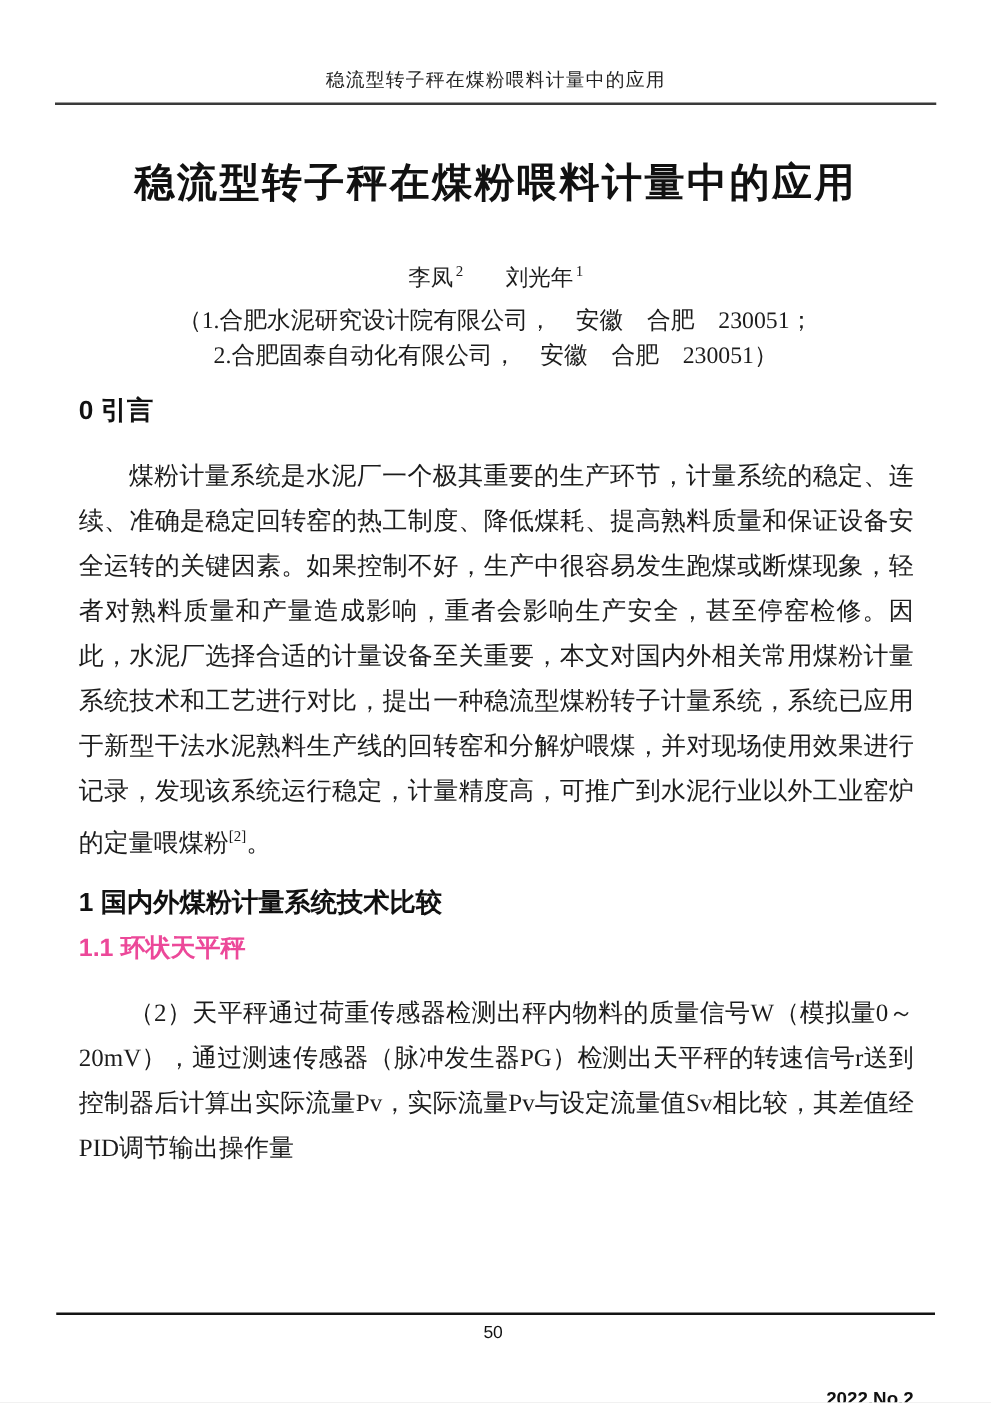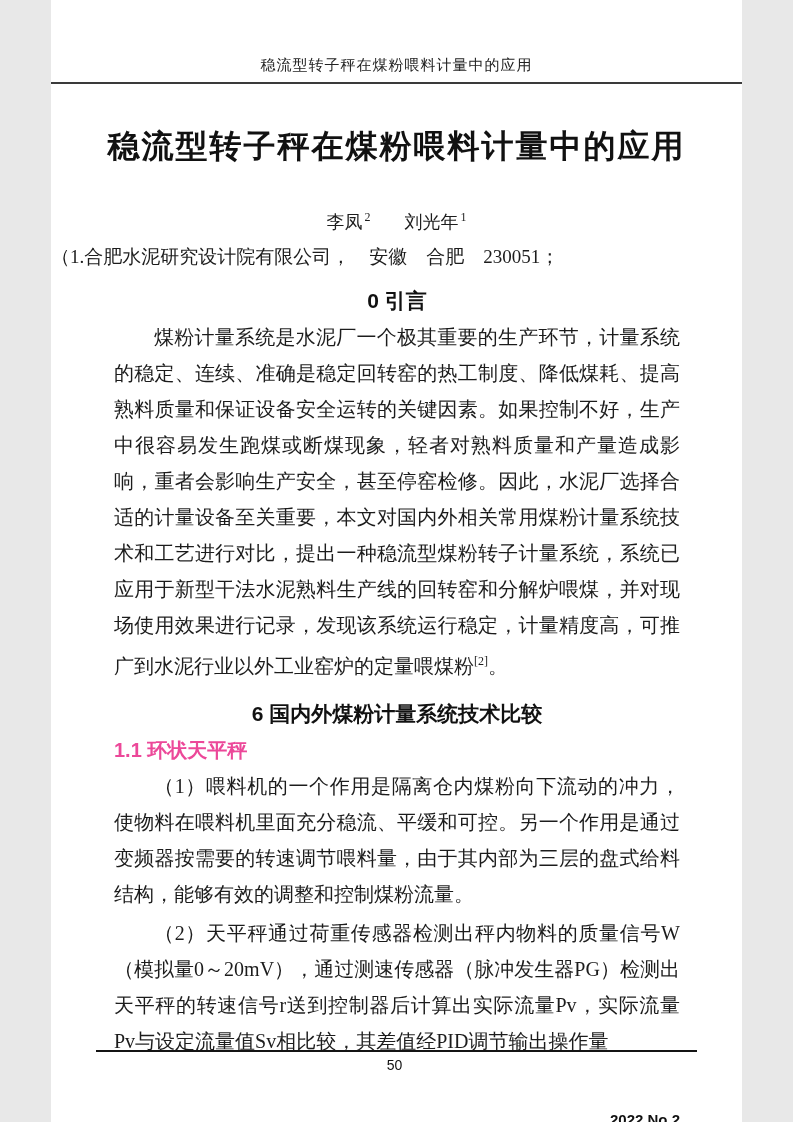--- a/index.html
+++ b/index.html
@@ -2,21 +2,21 @@
 <html lang="zh"><head>
 <meta charset="utf-8">
 <style>
   html, body {
     margin: 0;
     padding: 0;
     background: #e8e8e8;
   }
   .page {
     position: relative;
-    width: 691px;
+    width: 793px;
     height: 1122px;
     margin: 0 auto;
     background: #ffffff;
     color: #1c1c1c;
     font-family: "Liberation Serif", "DejaVu Serif", serif;
     overflow: hidden;
     box-sizing: border-box;
   }
   
   .running-head {
@@ -54,49 +54,49 @@
   .authors sup {
     font-size: 12px;
     margin-left: 2px;
   }
   .author-gap {
     display: inline-block;
     width: 34px;
   }
   .affiliations {
     margin-top: 6px;
-    text-align: left;
+    text-align: center;
     font-size: 19px;
     line-height: 28px;
   }
   
   .content {
     margin: 0 62px 0 63px;
     text-align: justify;
   }
   .sec-heading {
     margin: 14px 0 0 0;
     font-family: "Liberation Sans", "DejaVu Sans", sans-serif;
     font-weight: bold;
     font-size: 21px;
     line-height: 31px;
     color: #111;
-    text-align: center;
+    text-align: left;
   }
   .subsec-heading {
     margin: 6px 0 0 0;
     font-family: "Liberation Sans", "DejaVu Sans", sans-serif;
     font-weight: bold;
     font-size: 20px;
     line-height: 30px;
     color: #ec4899;
     text-align: left;
   }
   .para {
-    margin: 3px 0 0 0;
+    margin: 19px 0 0 0;
     font-size: 20px;
     line-height: 36px;
     text-indent: 2em;
     text-align: justify;
   }
   .para sup {
     font-size: 12px;
   }
   
   .foot-rule {
@@ -137,34 +137,34 @@
   <div class="head-rule"></div>
 
   <h1 class="title">稳流型转子秤在煤粉喂料计量中的应用</h1>
 
   <div class="authors">
     <span>李凤</span><sup>2</sup><span class="author-gap"></span><span>刘光年</span><sup>1</sup>
   </div>
 
   <div class="affiliations">
     <div>（1.合肥水泥研究设计院有限公司，　安徽　合肥　230051；</div>
+    <div>2.合肥固泰自动化有限公司，　安徽　合肥　230051）</div>
   </div>
 
   <div class="content">
 
     <h2 class="sec-heading">0 引言</h2>
 
     <p class="para"><span>煤粉计量系统是水泥厂一个极其重要的生产环节，计量系统的稳定、连续、准确是稳定回转窑的热工制度、降低煤耗、提高熟料质量和保证设备安全运转的关键因素。如果控制不好，生产中很容易发生跑煤或断煤现象，轻者对熟料质量和产量造成影响，重者会影响生产安全，甚至停窑检修。因此，水泥厂选择合适的计量设备至关重要，本文对国内外相关常用煤粉计量系统技术和工艺进行对比，提出一种稳流型煤粉转子计量系统，系统已应用于新型干法水泥熟料生产线的回转窑和分解炉喂煤，并对现场使用效果进行记录，发现该系统运行稳定，计量精度高，可推广到水泥行业以外工业窑炉的定量喂煤粉</span><sup>[2]</sup><span>。</span></p>
 
-    <h2 class="sec-heading">6 国内外煤粉计量系统技术比较</h2>
+    <h2 class="sec-heading">1 国内外煤粉计量系统技术比较</h2>
 
     <h3 class="subsec-heading">1.1 环状天平秤</h3>
 
 
-    <p class="para">（1）喂料机的一个作用是隔离仓内煤粉向下流动的冲力，使物料在喂料机里面充分稳流、平缓和可控。另一个作用是通过变频器按需要的转速调节喂料量，由于其内部为三层的盘式给料结构，能够有效的调整和控制煤粉流量。</p>
 
     <p class="para">（2）天平秤通过荷重传感器检测出秤内物料的质量信号W（模拟量0～20mV），通过测速传感器（脉冲发生器PG）检测出天平秤的转速信号r送到控制器后计算出实际流量Pv，实际流量Pv与设定流量值Sv相比较，其差值经PID调节输出操作量</p>
 
   </div>
 
   <div class="foot-rule"></div>
   <div class="foot-page-num">50</div>
   <div class="foot-issue">2022.No.2</div>
 
 </div>

